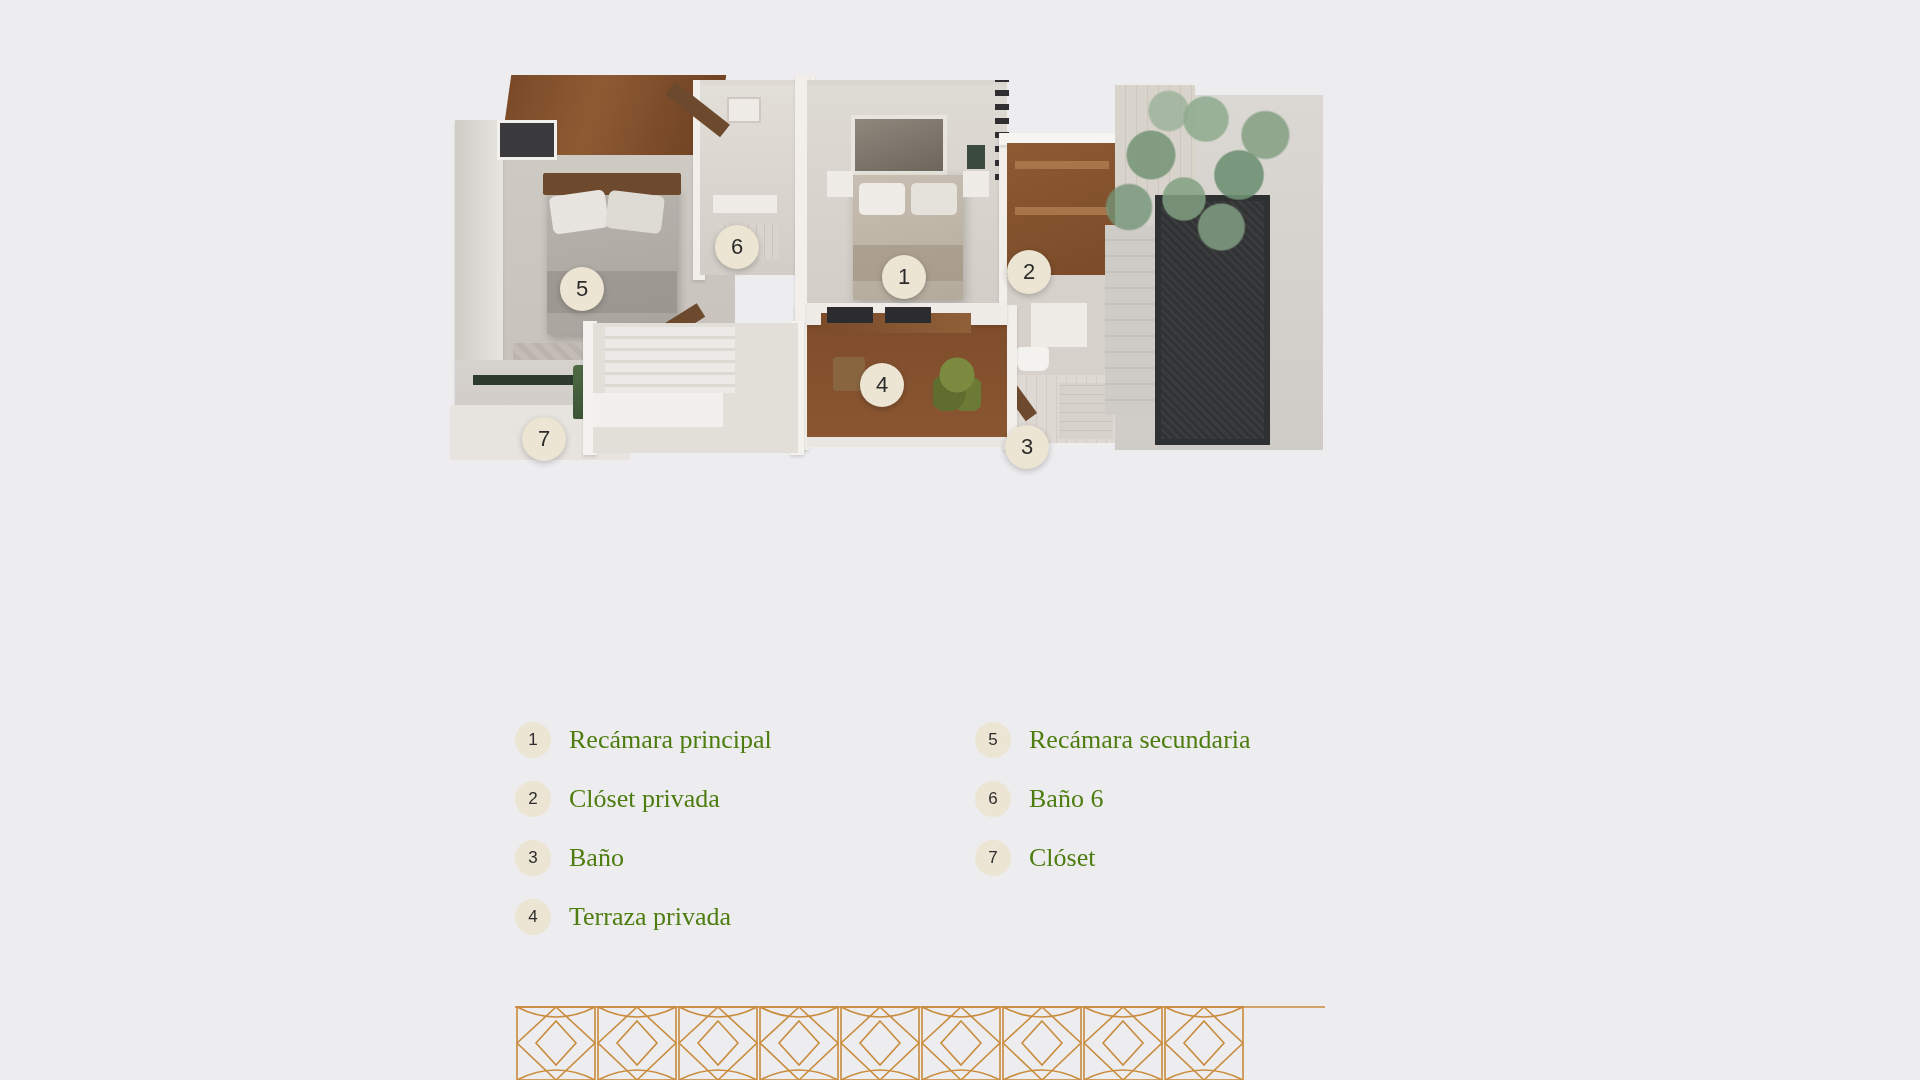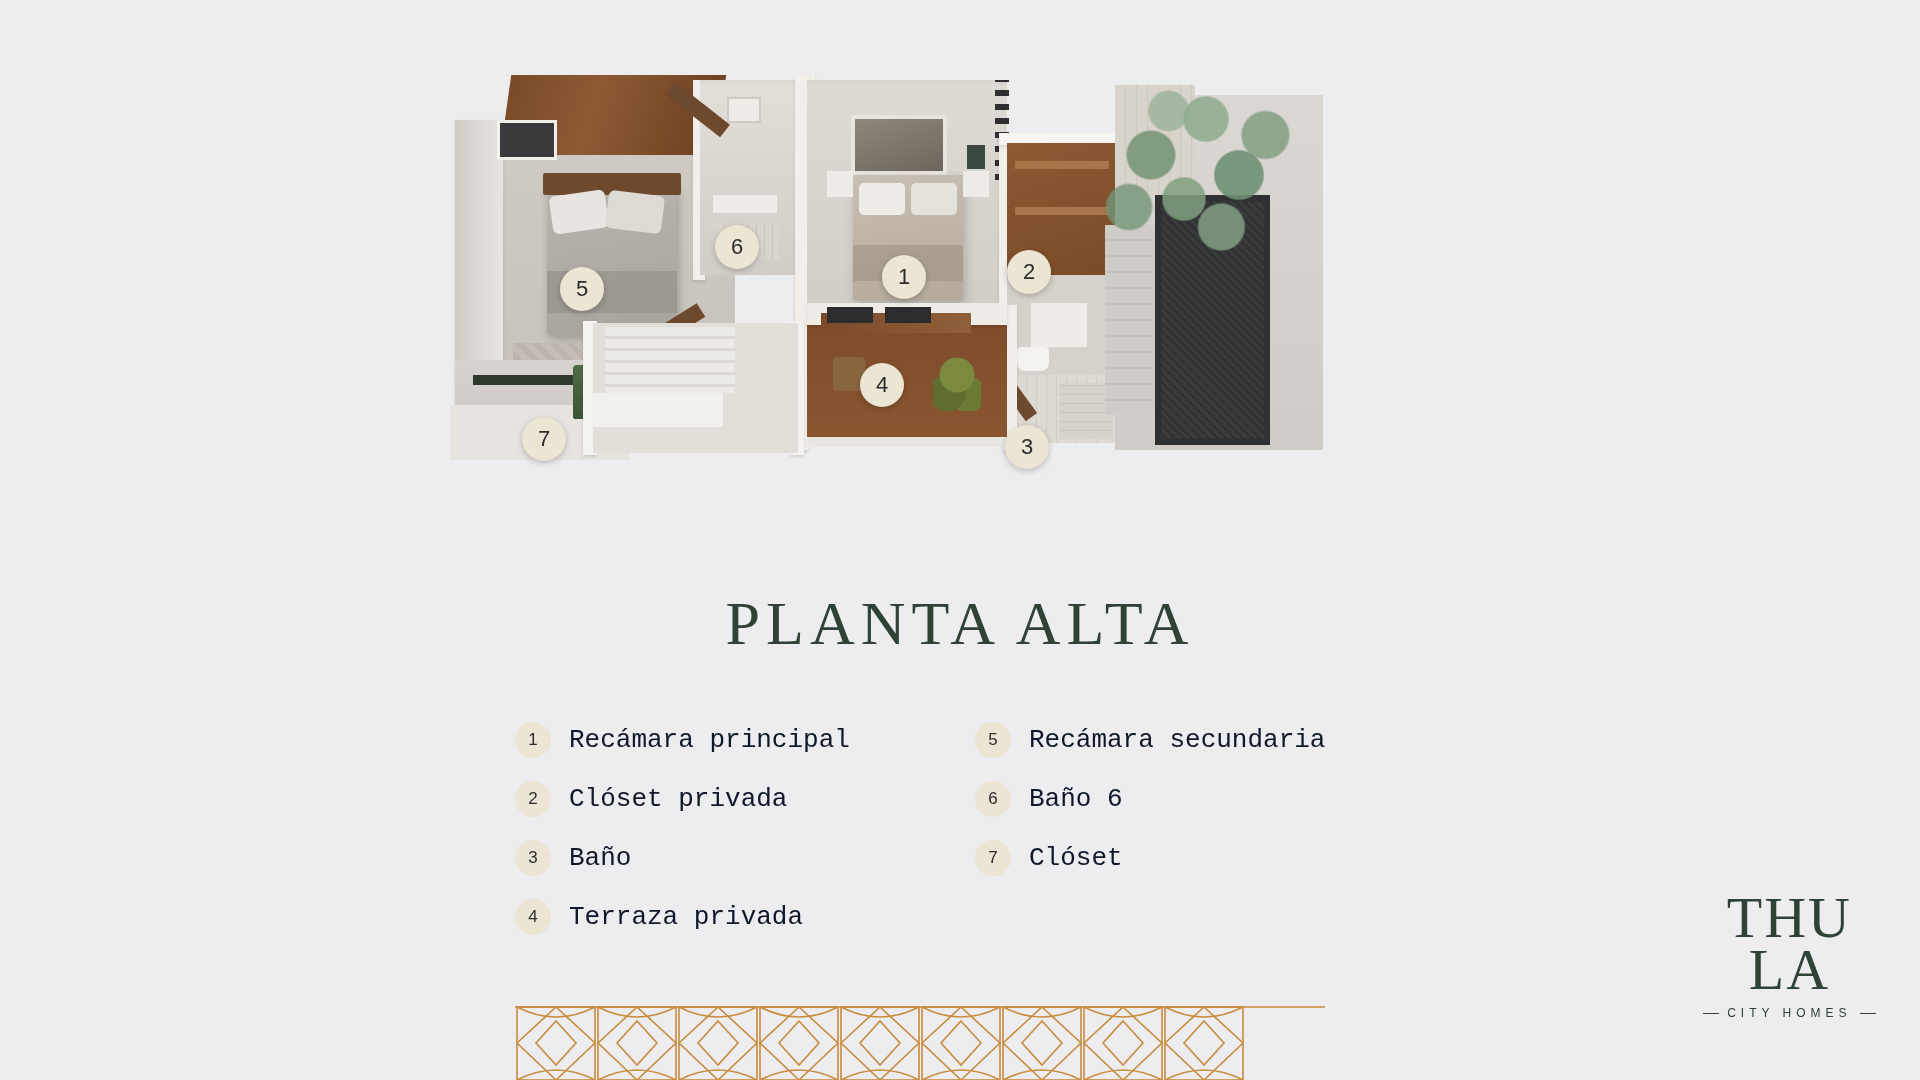--- a/index.html
+++ b/index.html
@@ -225,22 +225,22 @@
     width: 36px; height: 36px; flex: 0 0 36px;
     border-radius: 50%;
     background: #ece5d3;
     color: #2d2d2d;
     font-size: 17px;
     display: flex; align-items: center; justify-content: center;
     margin-right: 18px;
   }
   .legend-label {
     font-size: 26px;
-    color: #0f172a;
-    font-family: Liberation Mono, monospace;
+    color: #4d7c0f;
+    font-family: Liberation Serif, serif;
   }
   .legend-col.left .legend-item:nth-child(1) { padding-left: 0px; }
   .legend-col.left .legend-item:nth-child(2) { padding-left: 0px; }
   .legend-col.left .legend-item:nth-child(3) { padding-left: 0px; }
   .legend-col.left .legend-item:nth-child(4) { padding-left: 0px; }
 
   
   #logo {
     position: absolute;
     right: 68px; bottom: 60px;
@@ -381,21 +381,20 @@
         <span>5</span>
       </div>
     <div class="marker" style="left:260px; top:150px;">
         <span>6</span>
       </div>
     <div class="marker" style="left:67px; top:342px;">
         <span>7</span>
       </div>
   </div>
 
-  <div id="title">PLANTA ALTA</div>
 
   <div id="legend">
     <div class="legend-col left">
       <div class="legend-item">
         <div class="legend-num">1</div>
         <div class="legend-label">Recámara principal</div>
       </div>
       <div class="legend-item">
         <div class="legend-num">2</div>
         <div class="legend-label">Clóset privada</div>
@@ -418,25 +417,20 @@
         <div class="legend-num">6</div>
         <div class="legend-label">Baño 6</div>
       </div>
       <div class="legend-item">
         <div class="legend-num">7</div>
         <div class="legend-label">Clóset</div>
       </div>
     </div>
   </div>
 
-  <div id="logo">
-    <div class="mark">THU</div>
-    <div class="mark">LA</div>
-    <div class="sub">CITY HOMES</div>
-  </div>
 
   <div id="ornament">
     <svg width="810" height="75" viewBox="0 0 810 75">
       <g stroke="#c98b3c" stroke-width="1.6" fill="none">
         <line x1="0" y1="2" x2="810" y2="2"></line>
         <g>
 
           <g id="motif">
             <rect x="2" y="2" width="78" height="73"></rect>
             <path d="M2 38 L41 2 L80 38 L41 75 Z"></path>

